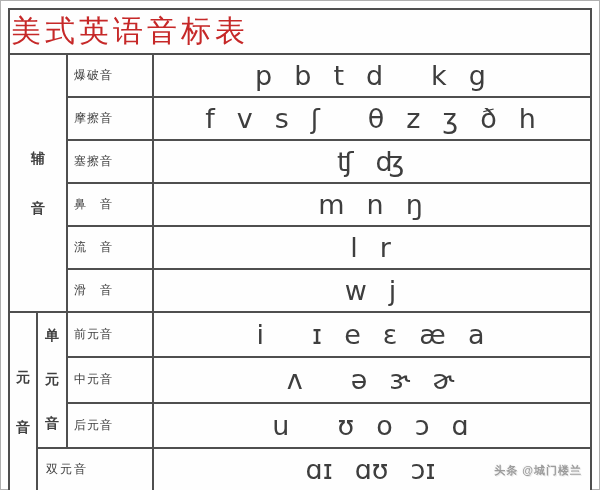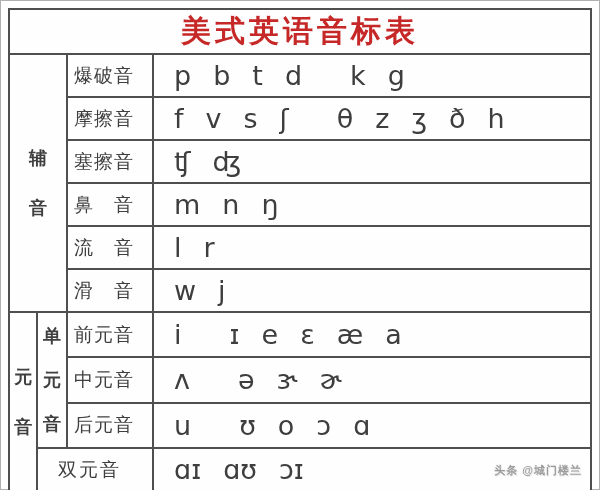--- a/index.html
+++ b/index.html
@@ -23,50 +23,49 @@
     left: 7px; top: 7px;
     width: 584px;
   }
   td {
     border: 2px solid var(--border, #4f4f4f);
     box-sizing: border-box;
     background: #fefefe;
   }
   .title-cell {
     height: 40px;
-    text-align: center;
     vertical-align: middle;
     font-size: 30px;
-    font-weight: bold;
+    font-weight: normal;
     letter-spacing: 4px;
     color: var(--title-red, #c62828);
   }
   tr.r { height: 43px; }
   .rlabel {
-    font-size: 19px;
+    font-size: 12px;
     color: var(--label, #3f3f3f);
     padding: 0 0 0 6px;
     letter-spacing: 1px;
     vertical-align: middle;
     white-space: pre;
   }
-  .dlabel { padding-left: 20px; letter-spacing: 2px; }
+  .dlabel { padding-left: 8px; letter-spacing: 2px; }
   .group { text-align: center; vertical-align: middle; }
   .vtext {
     display: inline-block;
     width: 1.35em;
     word-break: break-all;
-    font-size: 18px;
+    font-size: 14px;
     font-weight: bold;
     color: var(--label, #3f3f3f);
     text-align: center;
   }
   .v2 { line-height: 50px; }
   .v3 { line-height: 44px; font-family: Liberation Serif, serif; }
-  .syms { padding-left: 20px; vertical-align: middle; }
+  .syms { padding-left: 20px; vertical-align: middle; text-align: center; }
   .sym {
     font-family: "DejaVu Sans", sans-serif;
     font-size: 27px;
     color: var(--text, #3e3e3e);
     margin-right: 22px;
     display: inline-block;
     line-height: 1;
   }
   .sym.gap { margin-right: 48px; }
   .last-syms { position: relative; }

